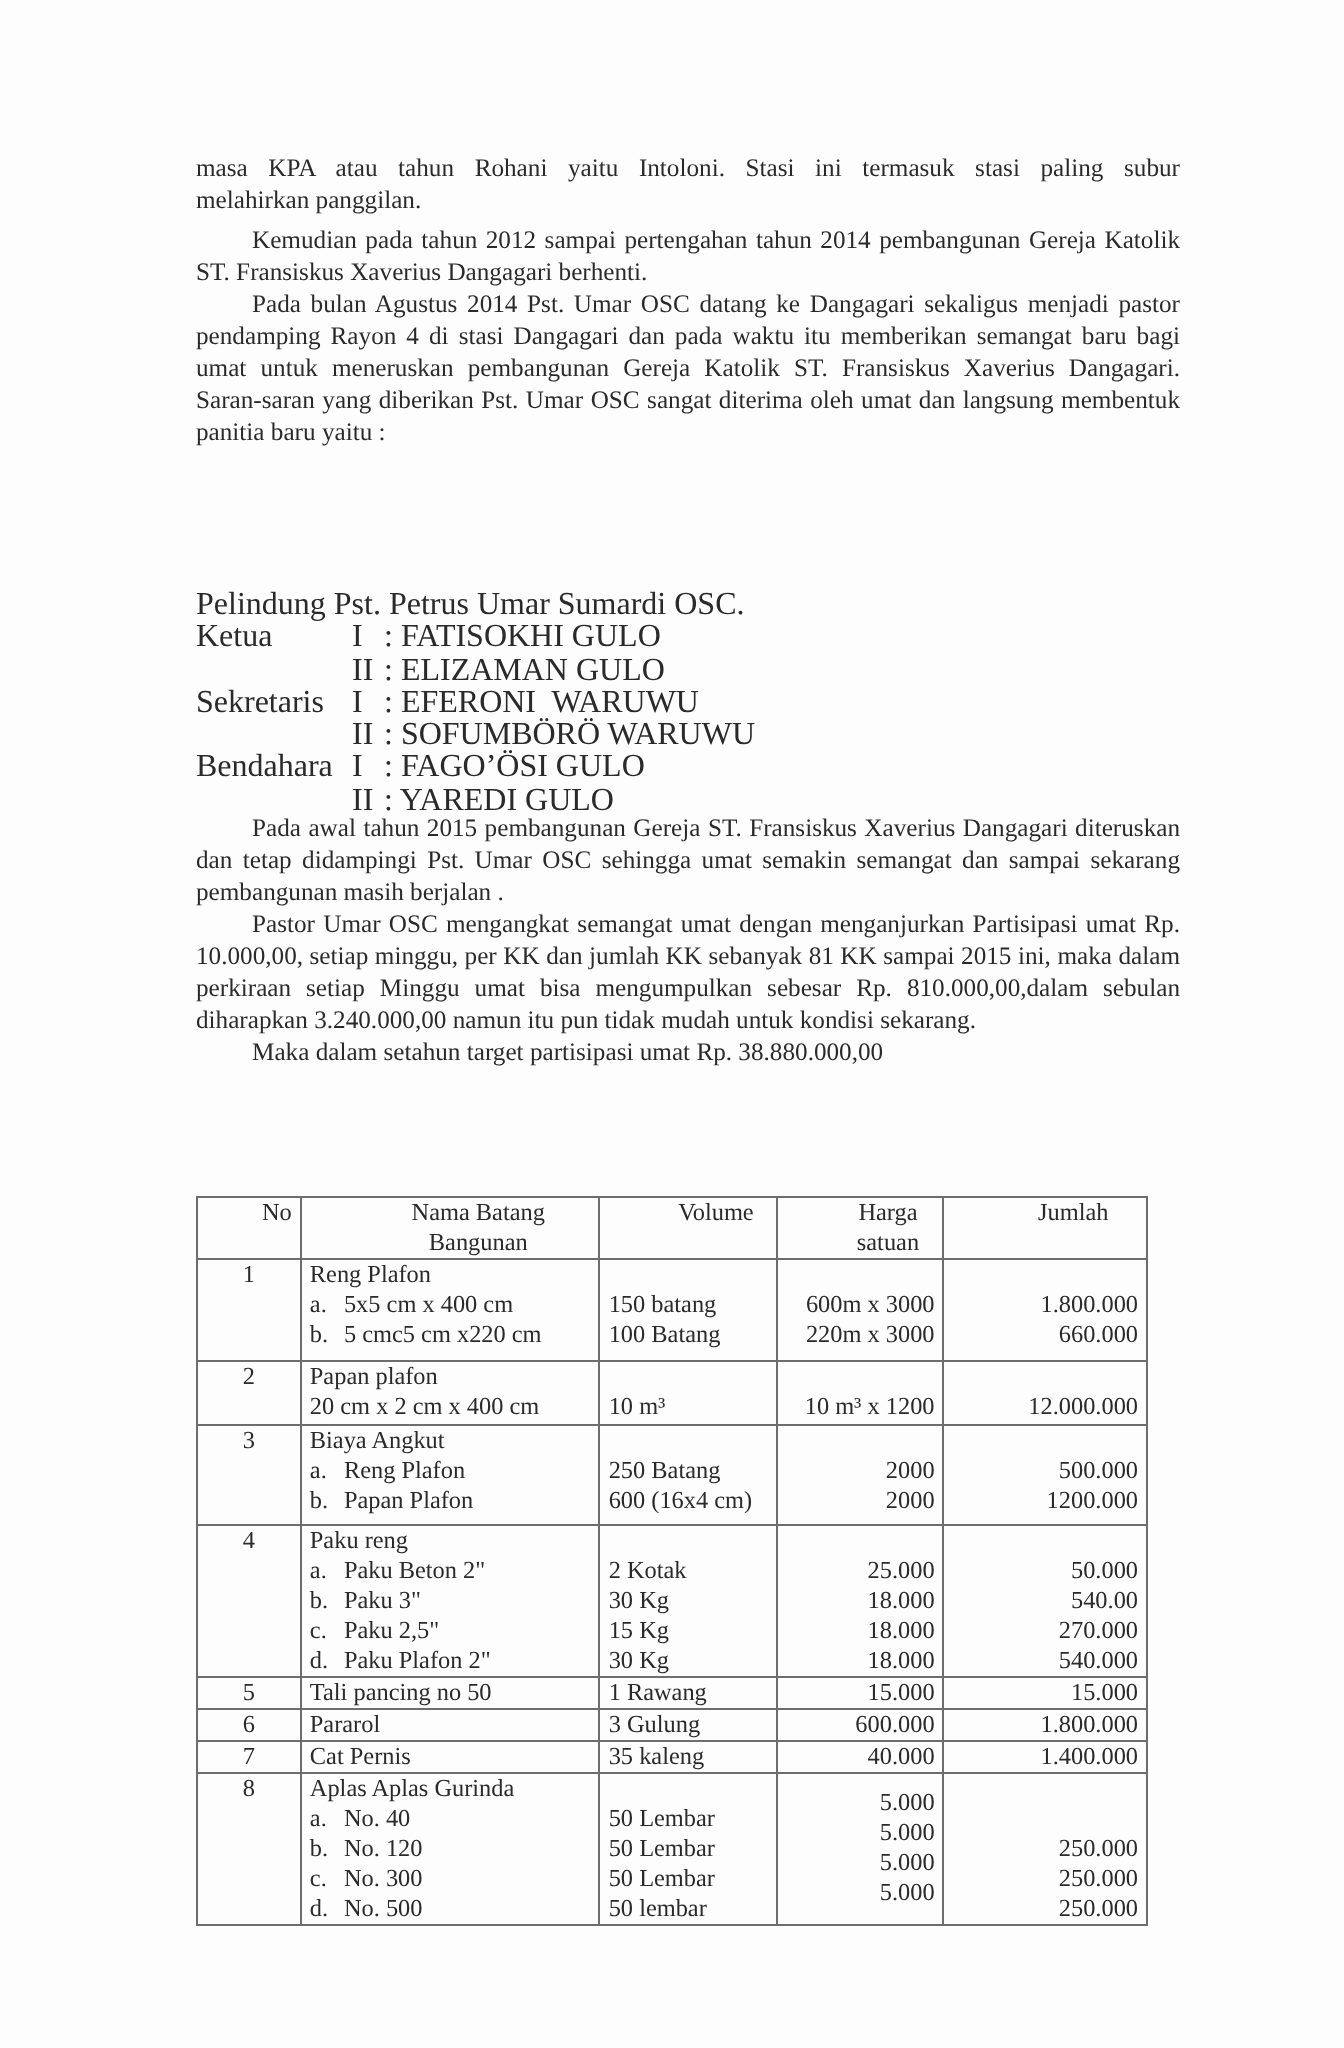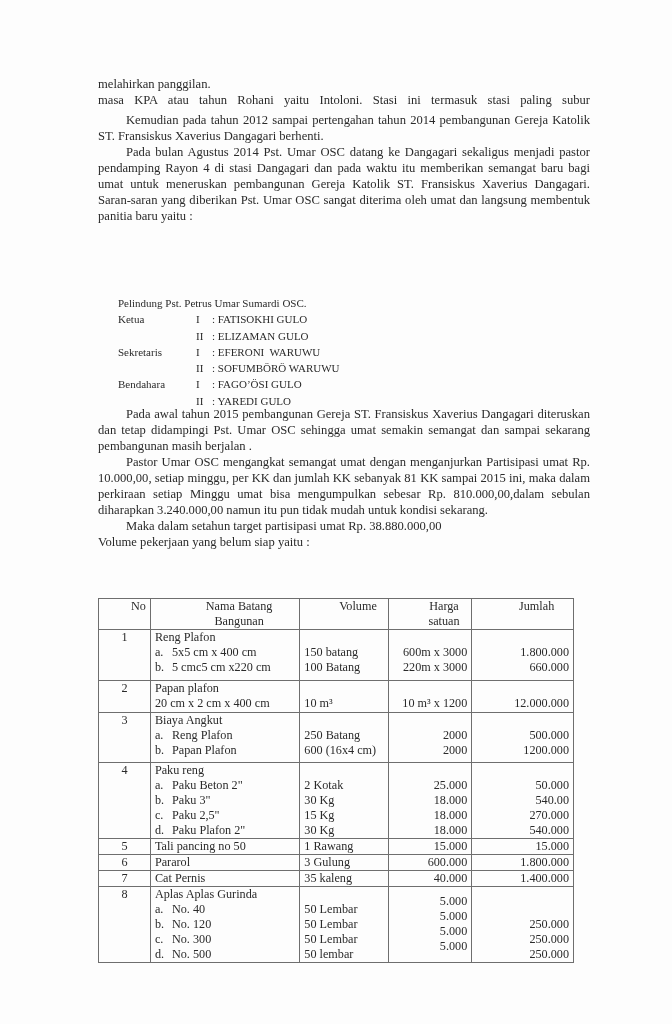--- a/index.html
+++ b/index.html
@@ -6,21 +6,21 @@
   body {
     width: 672px; height: 1024px; background: #ffffff; position: relative; overflow: hidden;
     font-family: "Liberation Serif", "DejaVu Serif", serif; color: #2a2a2a;
   }
   .page { position: absolute; left: 0; top: 0; width: 672px; height: 1024px; background: #fdfdfd; }
   .text-block { position: absolute; left: 98px; width: 492px; font-size: 12.6px; line-height: 16px; }
   .p { margin: 0; text-align: justify; }
   .p.indent { text-indent: 28px; }
   .p.last { text-align-last: left; }
   .justify-full { text-align: justify; text-align-last: justify; }
-  .committee { position: absolute; left: 98px; top: 295px; font-size: 11px; line-height: 16.3px; margin-left: 20px; }
+  .committee { position: absolute; left: 98px; top: 295px; font-size: 16px; line-height: 16.3px; }
   .crow { display: flex; white-space: pre; }
   .crole { width: 78px; }
   .cord { width: 16px; }
   .cname { }
   table.vol {
     position: absolute; left: 98px; top: 598px; width: 476px;
     border-collapse: collapse; font-size: 12.2px; line-height: 15px; color: #2a2a2a;
   }
   table.vol th, table.vol td { border: 1px solid #6e6e6e; padding: 0 4px; vertical-align: top; }
   table.vol th { font-weight: normal; text-align: center; height: 15px; padding-left: 32px; }
@@ -29,22 +29,22 @@
   .line { display: block; white-space: nowrap; }
   .blank { display: block; height: 15px; }
   .sub-letter { display: inline-block; width: 14px; }
 </style>
 </head>
 <body>
 
 <div class="page">
 
   <div class="text-block" style="top:76px;">
+    <p class="p justify-full">masa KPA atau tahun Rohani yaitu  Intoloni.  Stasi ini termasuk stasi paling subur</p>
     <p class="p">melahirkan panggilan.</p>
-    <p class="p justify-full">masa KPA atau tahun Rohani yaitu  Intoloni.  Stasi ini termasuk stasi paling subur</p>
     <p class="p indent last" style="margin-top:4px;">Kemudian pada tahun 2012 sampai pertengahan tahun 2014 pembangunan Gereja Katolik ST. Fransiskus Xaverius Dangagari berhenti.</p>
     <p class="p indent last">Pada bulan Agustus 2014  Pst. Umar OSC datang ke Dangagari sekaligus menjadi pastor pendamping Rayon 4 di stasi  Dangagari dan pada waktu itu memberikan  semangat baru bagi umat untuk meneruskan pembangunan Gereja Katolik ST. Fransiskus Xaverius Dangagari. Saran-saran yang diberikan Pst. Umar OSC sangat diterima oleh umat dan langsung membentuk panitia baru yaitu :</p>
   </div>
 
   <div class="committee">
     <div class="crow">Pelindung Pst. Petrus Umar Sumardi OSC.</div>
     <div class="crow">
       <span class="crole">Ketua</span>
       <span class="cord">I</span>
       <span class="cname">: FATISOKHI GULO</span>
@@ -73,21 +73,20 @@
       <span class="crole"></span>
       <span class="cord">II</span>
       <span class="cname">: YAREDI GULO</span>
     </div>
   </div>
 
   <div class="text-block" style="top:406px;">
     <p class="p indent last">Pada awal tahun 2015 pembangunan Gereja ST. Fransiskus Xaverius Dangagari diteruskan dan tetap didampingi Pst. Umar OSC sehingga umat semakin semangat dan sampai sekarang pembangunan  masih berjalan .</p>
     <p class="p indent last">Pastor Umar OSC mengangkat semangat umat dengan menganjurkan Partisipasi umat Rp. 10.000,00, setiap minggu, per KK dan jumlah KK sebanyak 81 KK sampai 2015 ini, maka dalam perkiraan setiap Minggu umat bisa mengumpulkan sebesar Rp. 810.000,00,dalam sebulan diharapkan 3.240.000,00 namun itu pun tidak mudah untuk kondisi sekarang.</p>
     <p class="p indent">Maka dalam setahun target partisipasi umat Rp. 38.880.000,00</p>
-    <p class="p">Volume pekerjaan yang belum siap yaitu :</p>
   </div>
 
   <table class="vol">
     <colgroup>
       <col style="width:28px">
         <col style="width:158px">
         <col style="width:91px">
         <col style="width:87px">
         <col style="width:112px">
     </colgroup>

